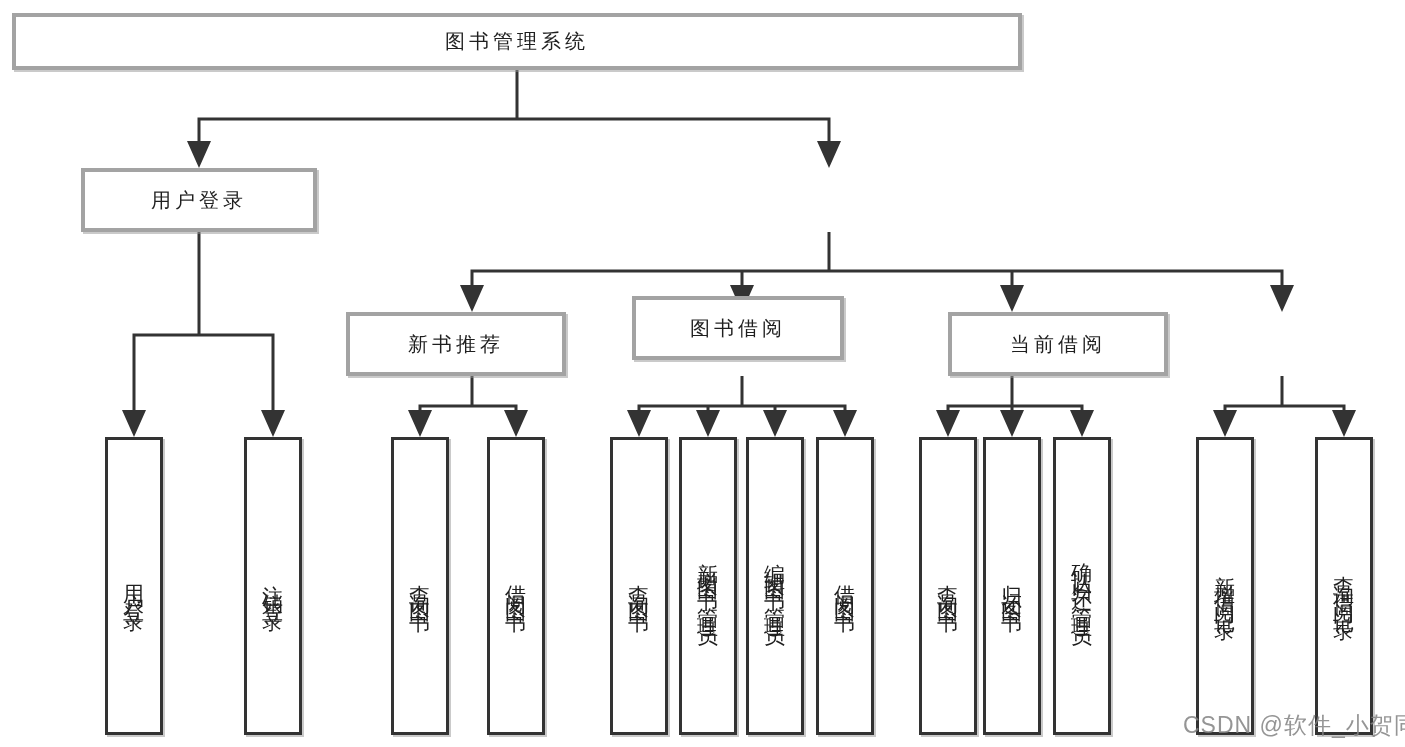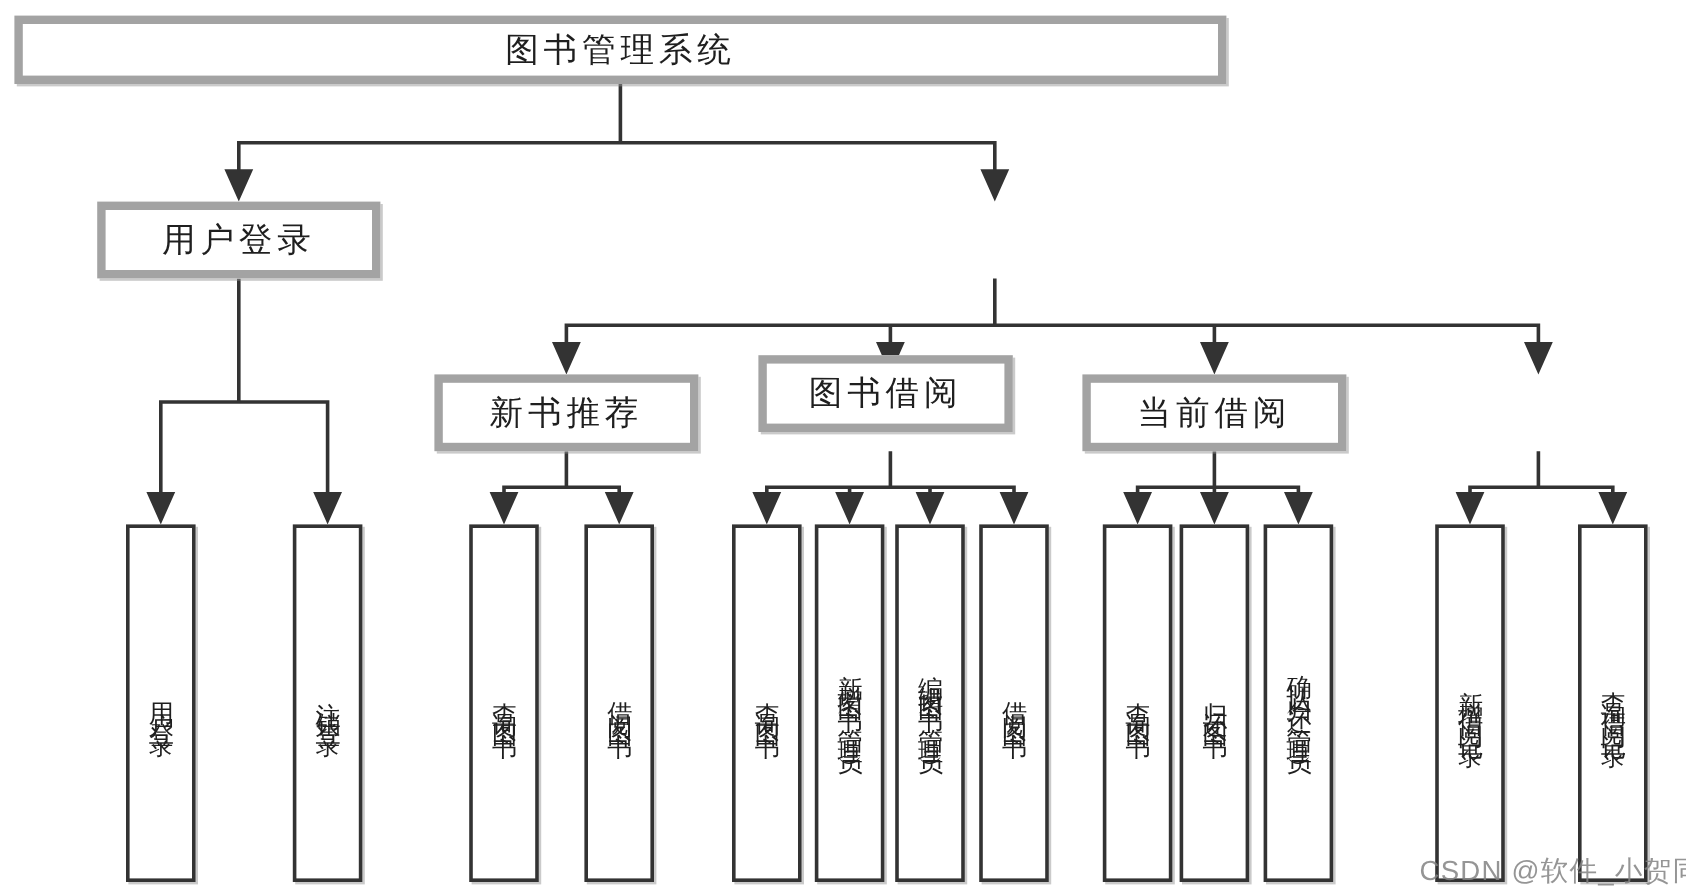--- a/index.html
+++ b/index.html
@@ -2,24 +2,24 @@
 <html><head>
 <meta charset="utf-8">
 <style>
   html,body{margin:0;padding:0;background:#fff;}
   .stage{
     position:relative;width:1405px;height:747px;background:#ffffff;
     font-family:"Liberation Sans",sans-serif;overflow:hidden;
   }
   .connector-layer{position:absolute;left:0;top:0;width:1405px;height:747px;}
   .bx{
-    position:absolute;background:#ffffff;border:7px solid #a3a3a3;
+    position:absolute;background:#ffffff;border:4px solid #a3a3a3;
     box-sizing:border-box;box-shadow:2px 2px 0 rgba(150,150,150,.5);
     display:flex;align-items:center;justify-content:center;
-    color:#1f1f1f;font-size:28px;letter-spacing:4px;white-space:nowrap;
+    color:#1f1f1f;font-size:20px;letter-spacing:4px;white-space:nowrap;
   }
   .leaf{
     position:absolute;width:58px;height:298px;top:437px;
     background:#ffffff;border:3px solid #333333;box-sizing:border-box;
     box-shadow:2px 2px 0 rgba(150,150,150,.5);
     display:flex;align-items:center;justify-content:center;
   }
   .leaf span{
     writing-mode:vertical-rl;text-orientation:mixed;
     font-size:21px;letter-spacing:9px;color:#1f1f1f;line-height:1;
@@ -72,23 +72,23 @@
              M1000 410 L1024 410 L1012 437 Z
              M1070 410 L1094 410 L1082 437 Z
              M1213 410 L1237 410 L1225 437 Z
              M1332 410 L1356 410 L1344 437 Z"></path>
   </svg>
 
   <div class="bx" style="left:12px;top:13px;width:1010px;height:57px">图书管理系统</div>
 
   <div class="bx" style="left:81px;top:168px;width:236px;height:64px">用户登录</div>
 
-  <div class="bx" style="left:362px;top:312px;width:220px;height:64px">新书推荐</div>
+  <div class="bx" style="left:346px;top:312px;width:220px;height:64px">新书推荐</div>
   <div class="bx" style="left:632px;top:296px;width:212px;height:64px">图书借阅</div>
-  <div class="bx" style="left:902px;top:312px;width:220px;height:64px">当前借阅</div>
+  <div class="bx" style="left:948px;top:312px;width:220px;height:64px">当前借阅</div>
 
   <div class="leaf" style="left:105px">
     <span>用户登录</span>
   </div>
   <div class="leaf" style="left:244px">
     <span>注销登录</span>
   </div>
 
   <div class="leaf" style="left:391px">
     <span>查询图书</span>

